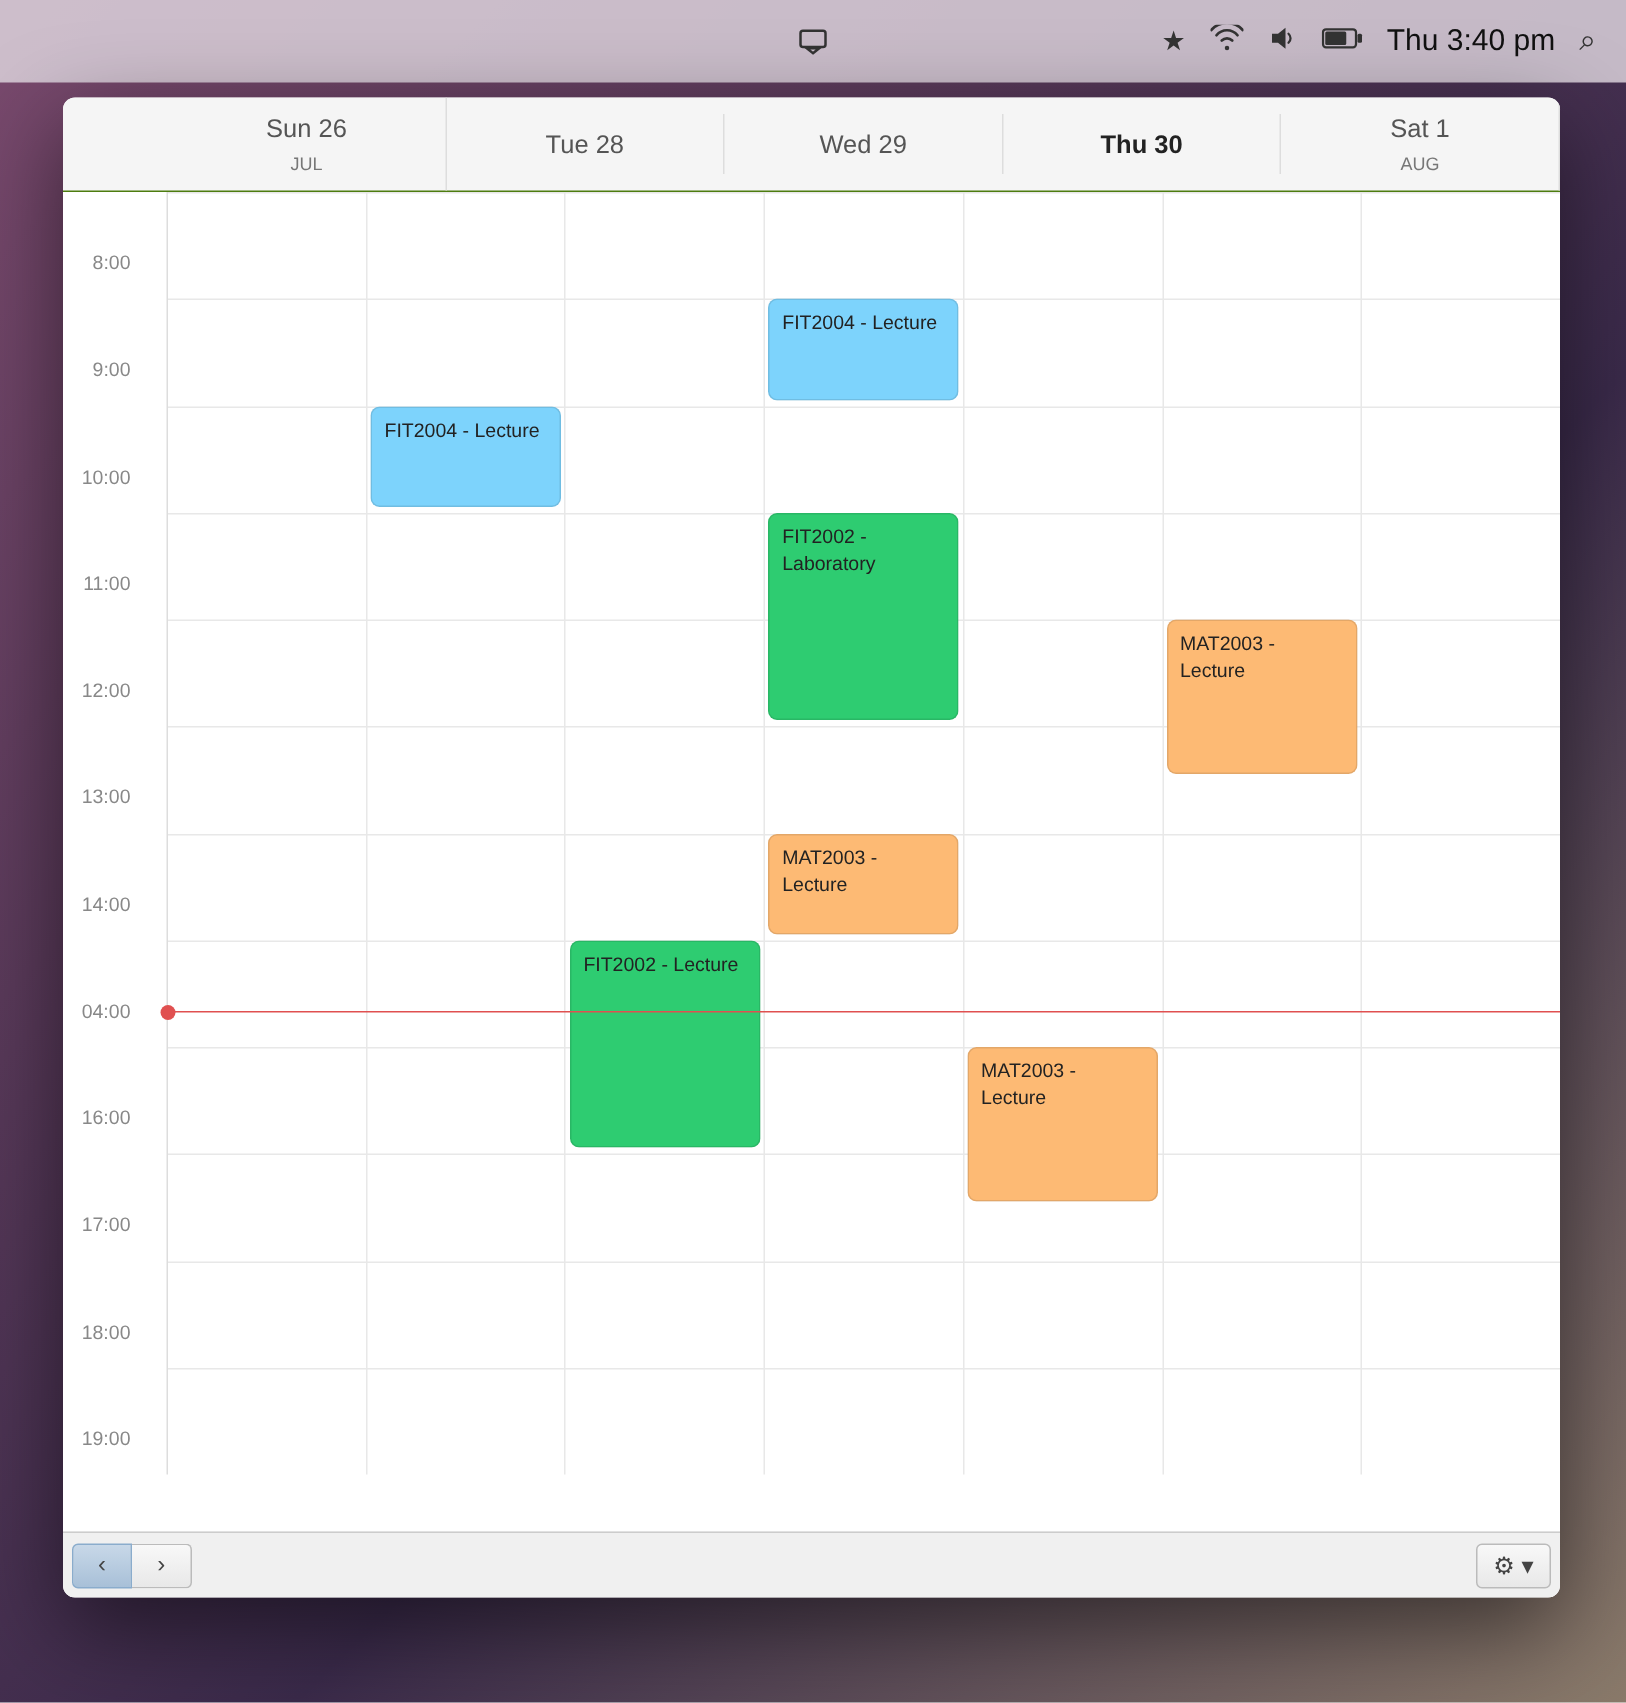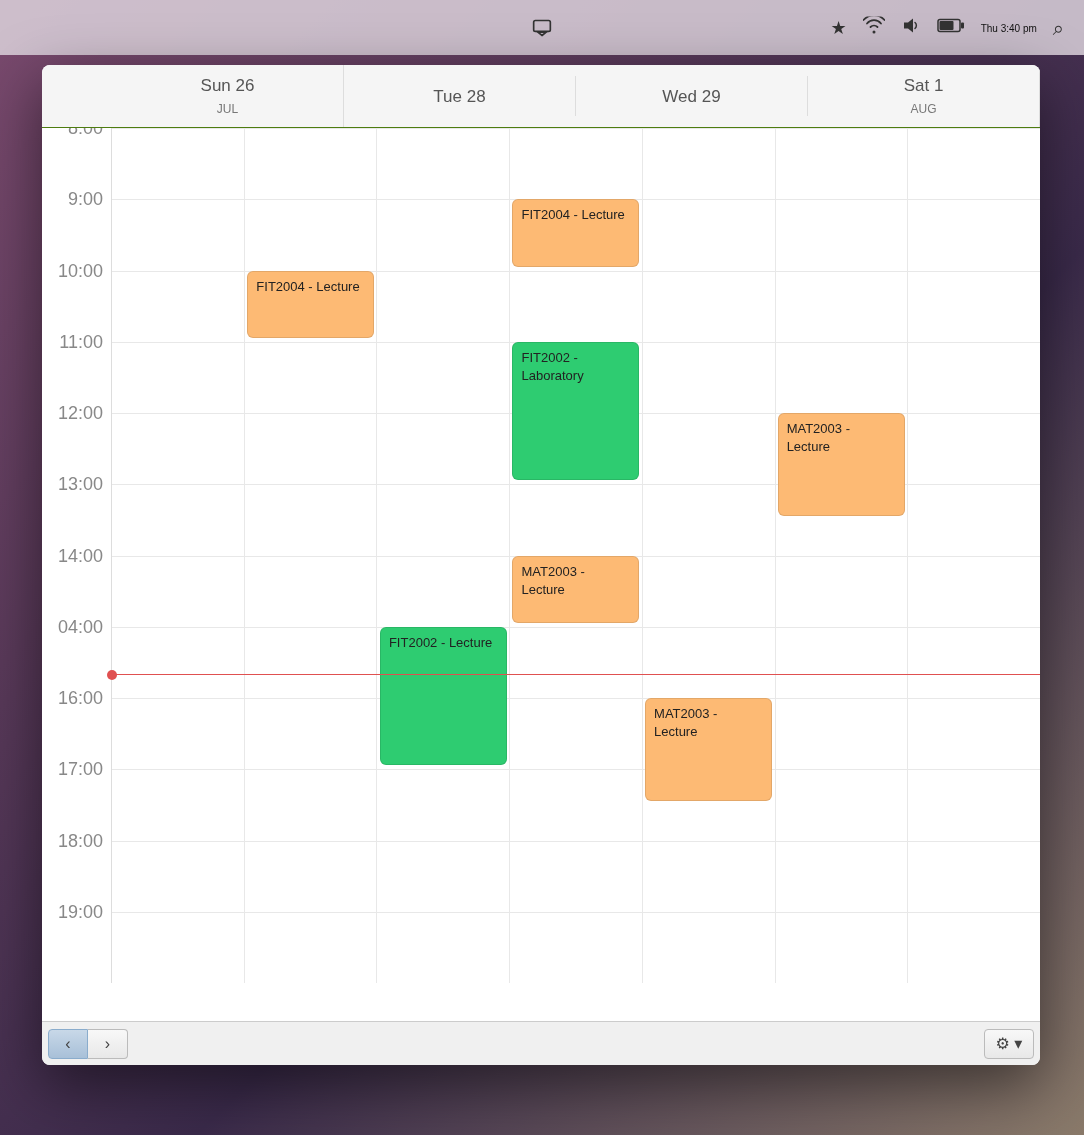--- a/index.html
+++ b/index.html
@@ -27,21 +27,21 @@
     .menubar-icons {
       display: flex;
       align-items: center;
       gap: 16px;
       position: absolute;
       right: 20px;
       top: 50%;
       transform: translateY(-50%);
     }
     .menubar-time {
-      font-size: 10px;
+      font-size: 20px;
       font-weight: 400;
       color: #111;
     }
     .menubar-airplay {
       width: 22px;
       height: 20px;
       position: absolute;
       left: 50%;
       transform: translateX(-50%);
     }
@@ -103,24 +103,25 @@
     }
     .time-gutter {
       width: 70px;
       flex-shrink: 0;
       border-right: 1px solid #ddd;
       background: #fff;
       position: relative;
     }
     .time-label {
       position: absolute;
-      right: 8px;
-      font-size: 18px;
+      right: 24px;
+      font-size: 13px;
       color: #888;
       transform: translateY(-50%);
+      margin-top: 47px;
     }
     .grid-area {
       flex: 1;
       position: relative;
       background: #fff;
     }
     .grid-columns {
       display: flex;
       height: 100%;
       position: absolute;
@@ -163,21 +164,21 @@
       border-radius: 6px;
       padding: 6px 8px;
       font-size: 13px;
       font-weight: 500;
       color: #222;
       line-height: 1.4;
       overflow: hidden;
       cursor: pointer;
       border: 1px solid rgba(0,0,0,0.1);
     }
-    .event-orange { background: #fdba74; }
+    .event-orange { background: #7dd3fc; }
     .event-green  { background: #2ECC71; }
     .event-red    { background: #fdba74; }
 
     
     .calendar-toolbar {
       height: 44px;
       border-top: 1px solid #ccc;
       background: #f0f0f0;
       display: flex;
       align-items: center;
@@ -268,20 +269,21 @@
 </div>
 
 <div class="calendar-window">
 
   <div class="calendar-header">
     <div class="time-gutter-header"></div>
 
   <div class="day-header">Sun 26<br><span class="sub">JUL</span></div>
       <div class="day-header">Tue 28</div>
       <div class="day-header">Wed 29</div>
+      <div class="day-header today">Thu 30</div>
       <div class="day-header">Sat 1<br><span class="sub">AUG</span></div>
     </div>
 
   <div class="calendar-body" style="height: 855px;">
     <div class="time-gutter" style="height: 855px;">
 
     <div class="time-label" style="top: 0px;">8:00</div>
         <div class="time-label" style="top: 71.25px;">9:00</div>
         <div class="time-label" style="top: 142.5px;">10:00</div>
         <div class="time-label" style="top: 213.75px;">11:00</div>

